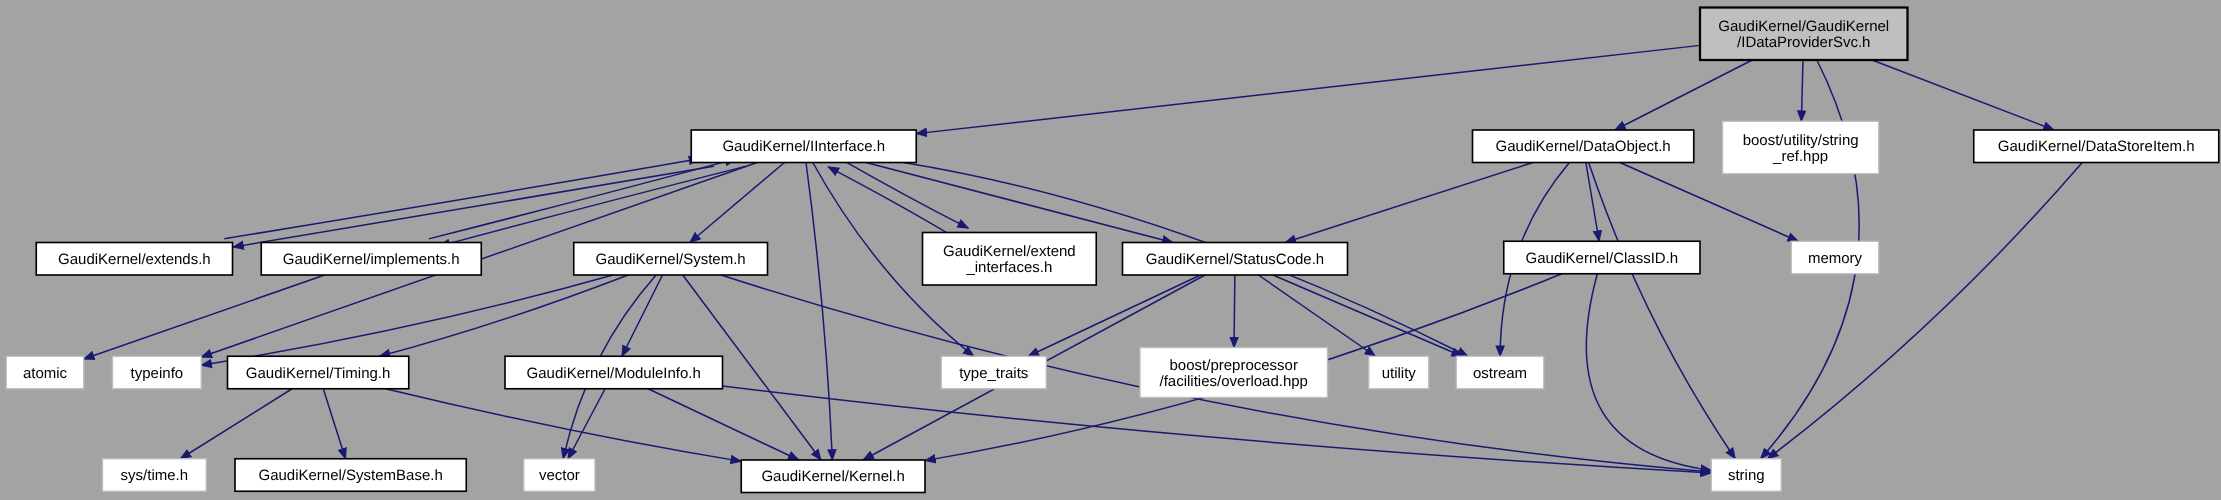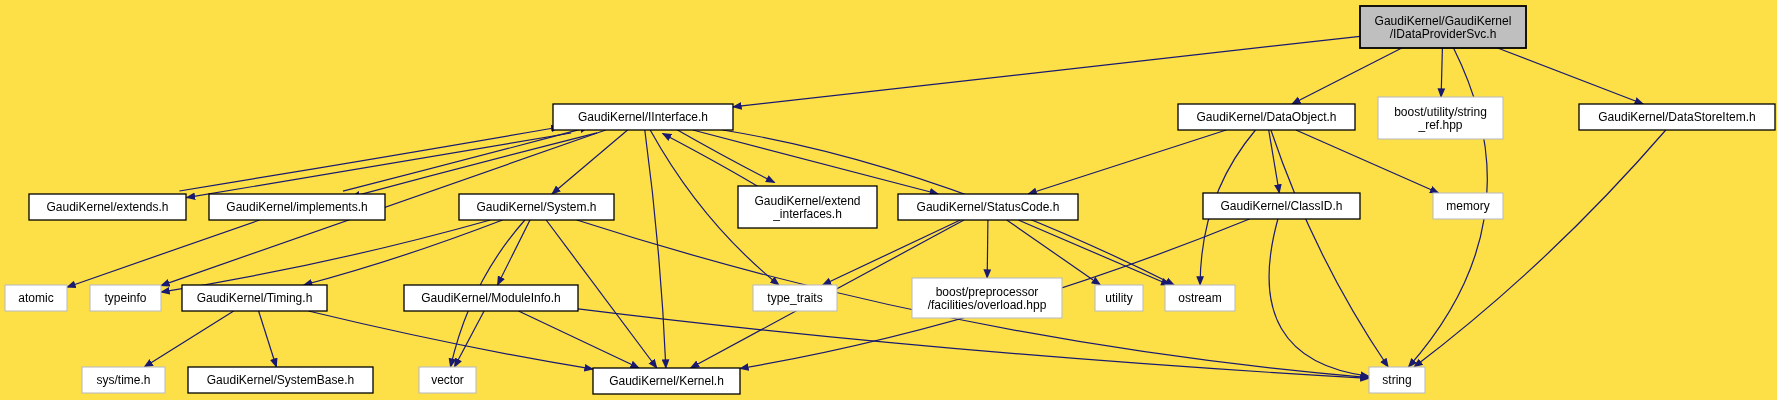--- a/index.html
+++ b/index.html
@@ -1,16 +1,16 @@
 <!DOCTYPE html>
 <html><head>
 <meta charset="utf-8">
 <style>
   html, body { margin: 0; padding: 0; background: #ffffff; }
-  #stage { position: relative; width: 1777px; height: 400px; background: #fde047; overflow: hidden; }
+  #stage { position: relative; width: 1777px; height: 400px; background: #a3a3a3; overflow: hidden; }
   svg { display: block; }
   text {
     font-family: "Liberation Sans", "DejaVu Sans", sans-serif;
     font-size: 12px;
     fill: #000000;
   }
   .edge { fill: none; stroke-width: 1.2px; }
   .node-rect { }
 </style>
 </head>

